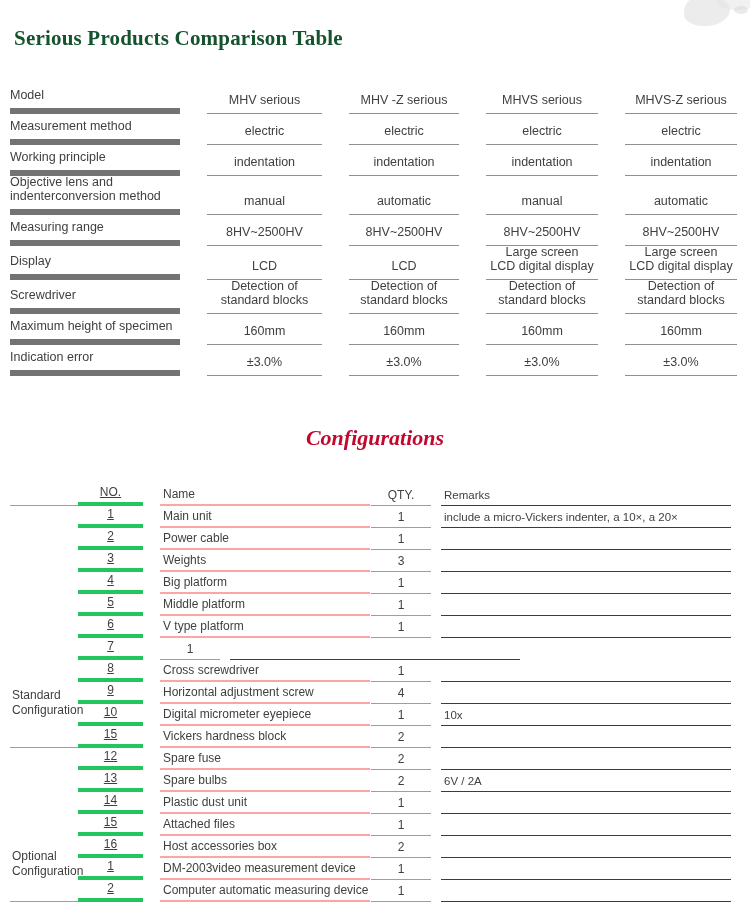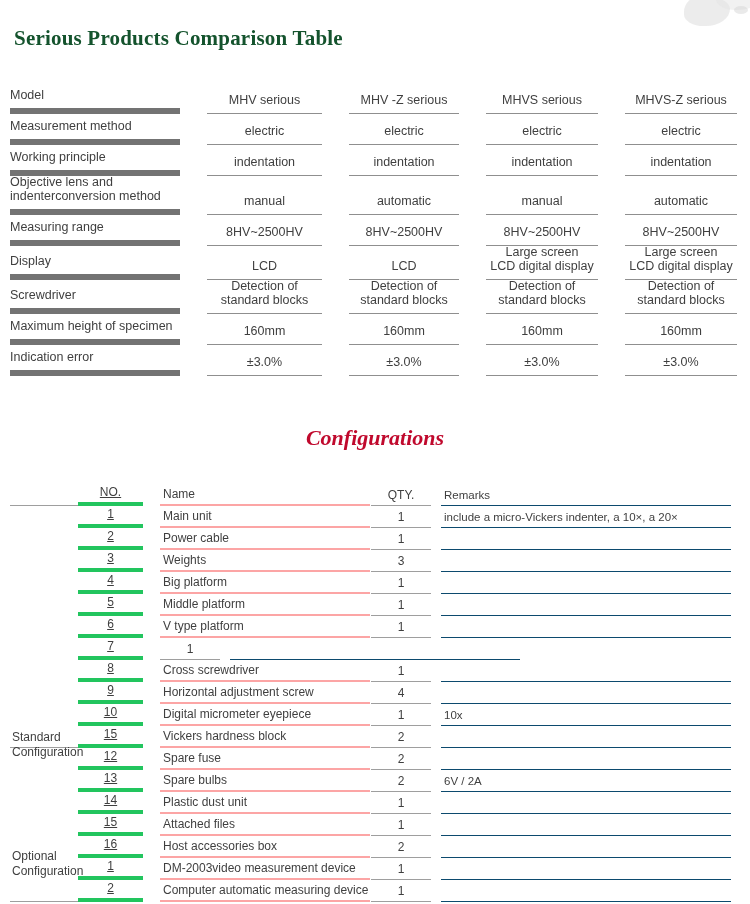--- a/index.html
+++ b/index.html
@@ -95,21 +95,21 @@
   .cfg-qty     { width: 60px; justify-content: center; text-align: left;
                  border-bottom: 1px solid #9e9e9e; margin-right: 10px; }
   .cfg-remarks { width: 290px; padding-left: 3px; font-size: 11.5px;
                  border-bottom: 1px solid #0c4a6e; }
   .cfg-group.group-line { border-bottom: 1px solid #9e9e9e; }
 
   .cfg-group-label {
     position: absolute; left: 2px;
     white-space: pre-line; line-height: 15px; font-size: 12px;
   }
-  .cfg-group-label.standard { top: 204px; margin-top: 42px; }
+  .cfg-group-label.standard { top: 204px; }
   .cfg-group-label.optional { top: 365px; }
 </style>
 </head>
 <body>
 
 <div class="corner-deco">
   <div class="blob1"></div>
   <div class="blob2"></div>
   <div class="blob3"></div>
 </div>

